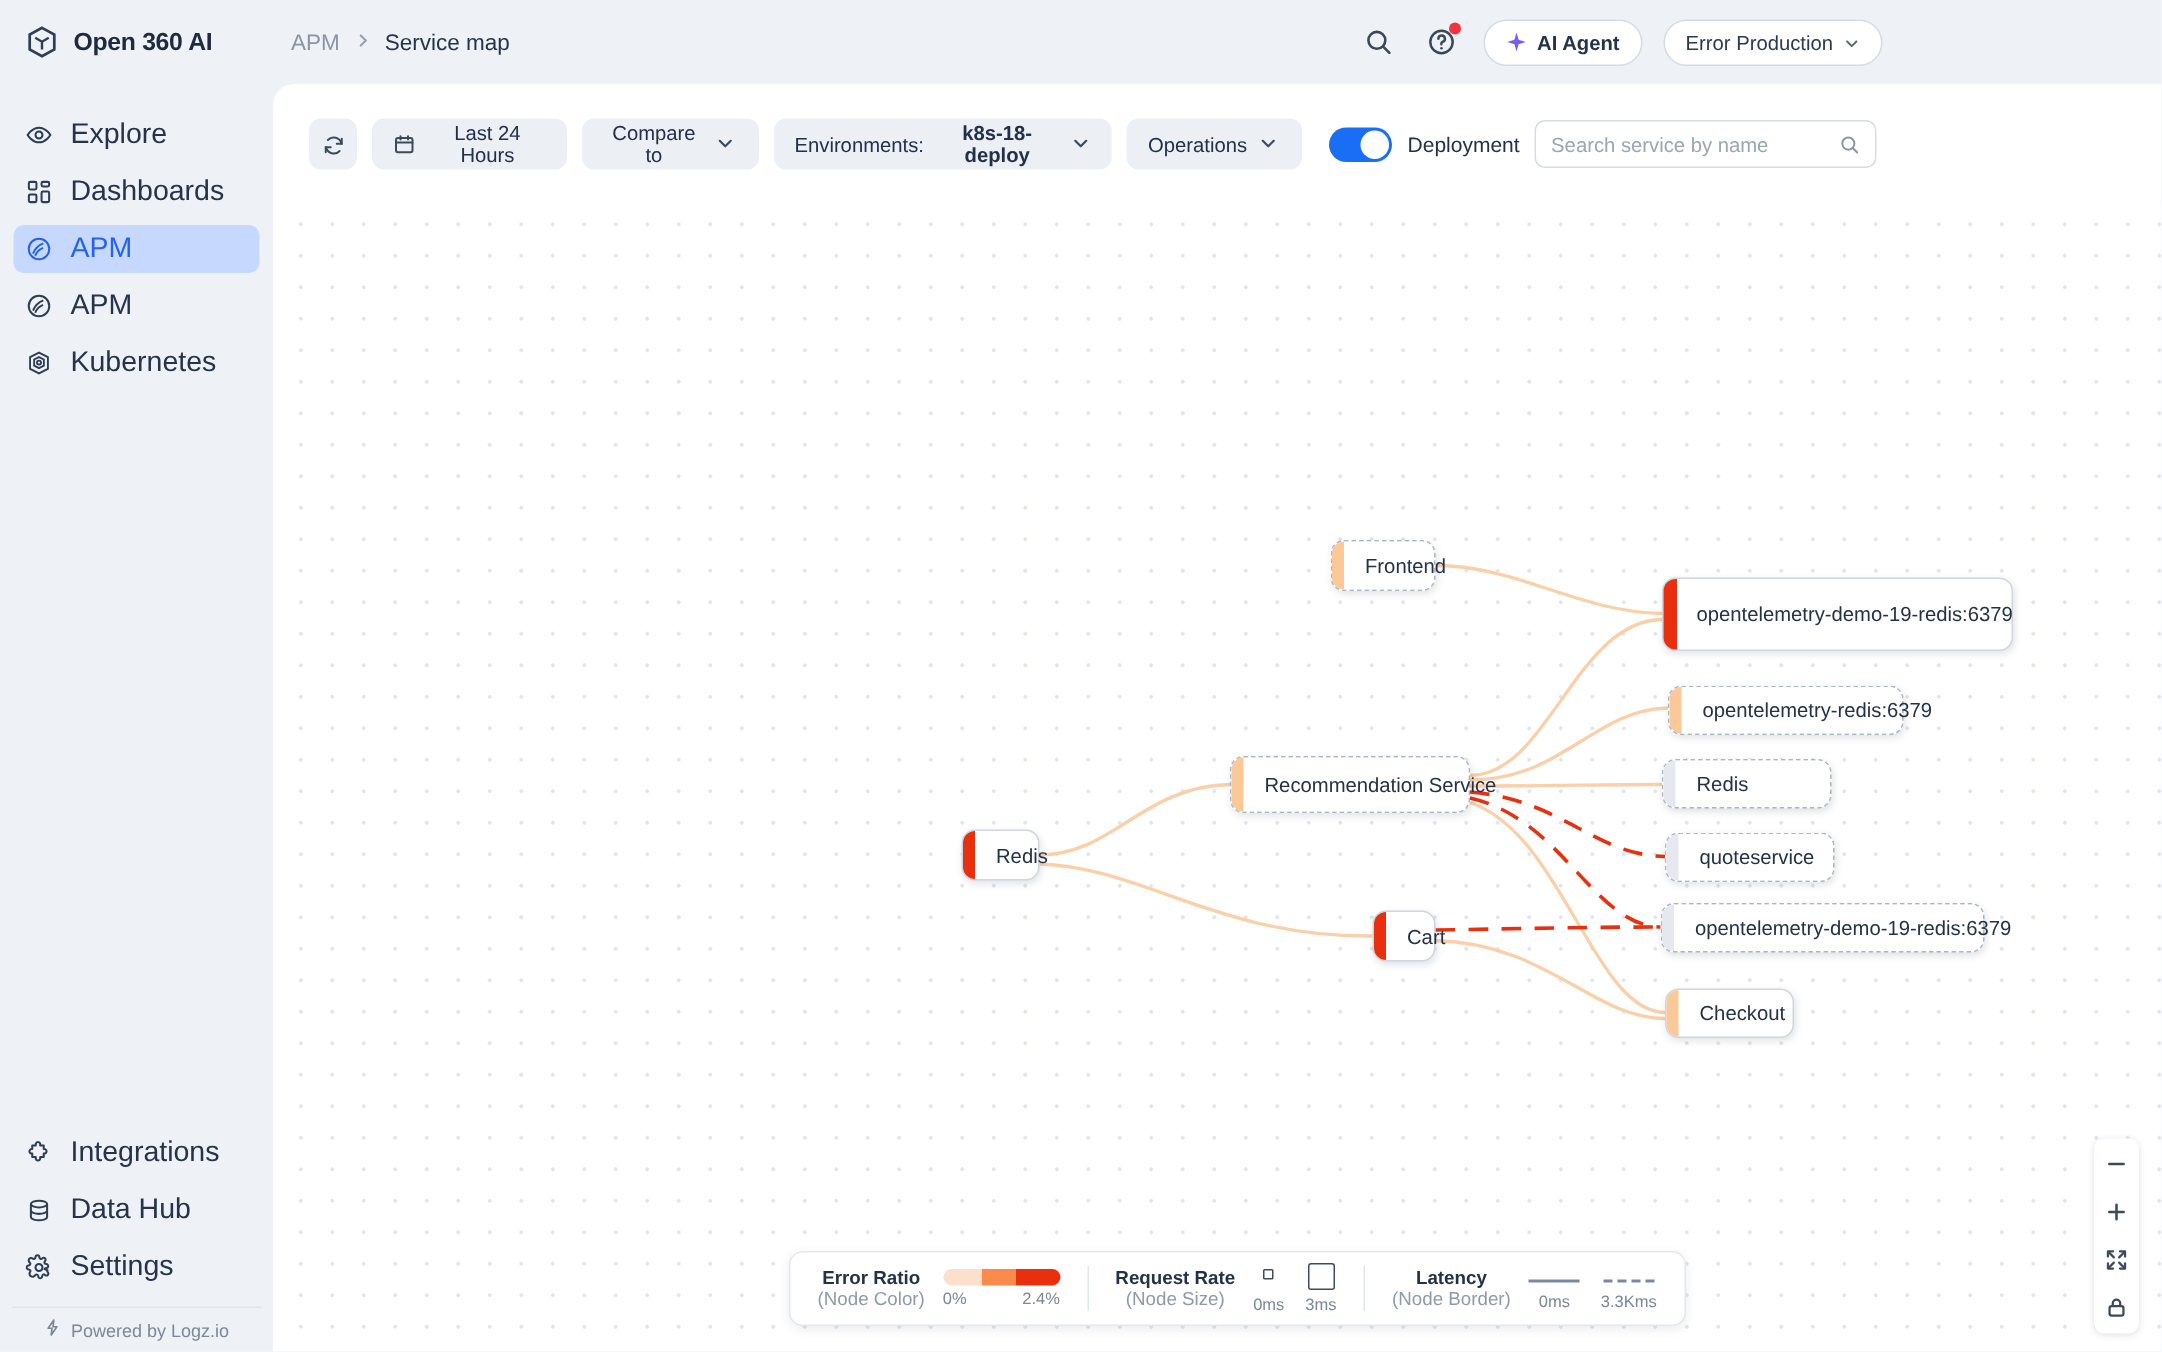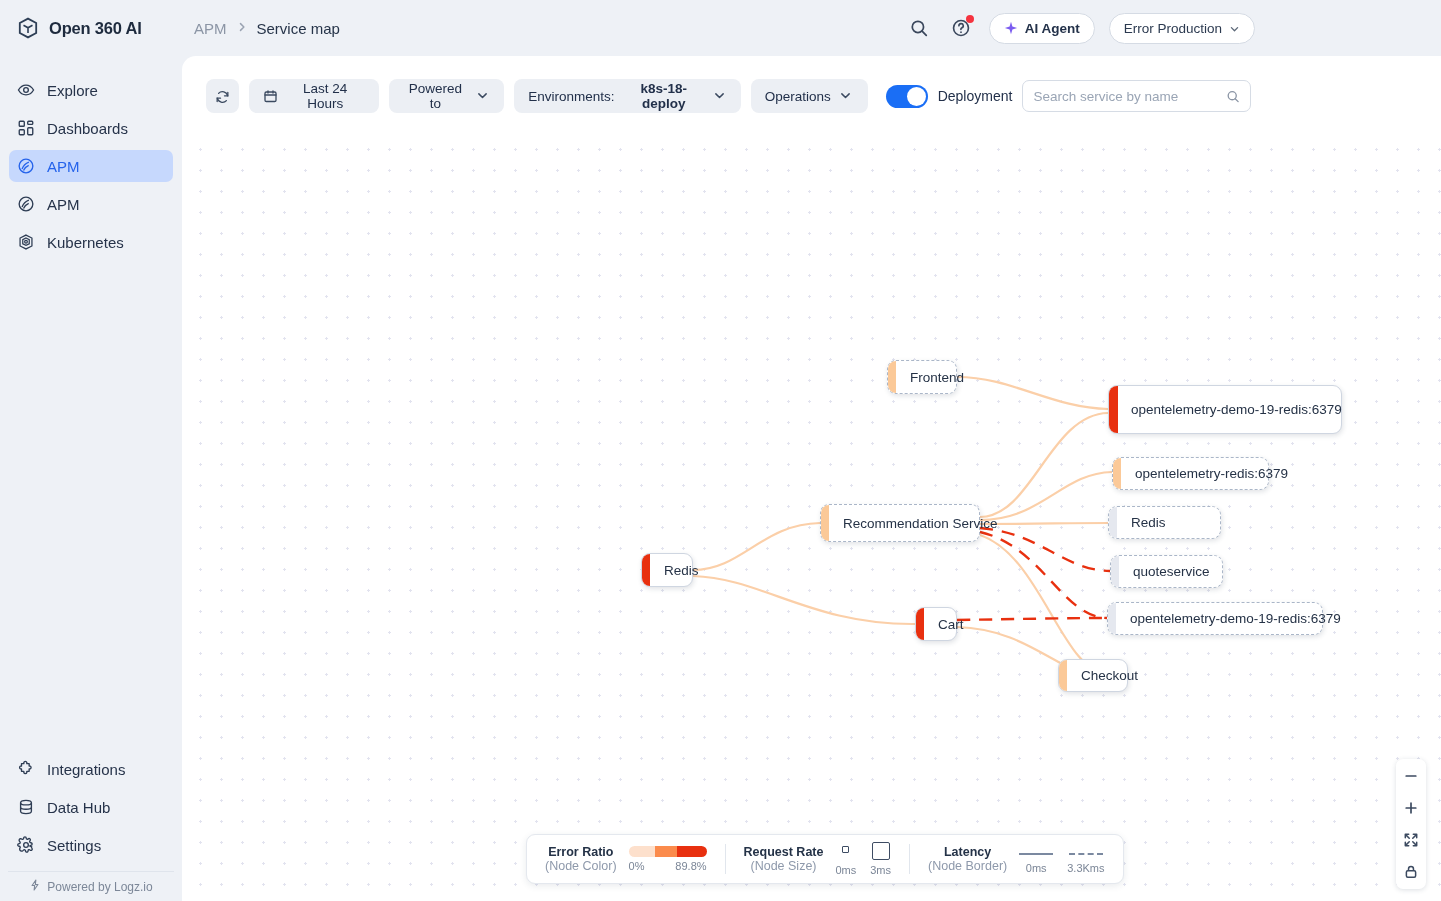--- a/index.html
+++ b/index.html
@@ -67,21 +67,21 @@
     position: absolute; left: 0; top: 56px;
     width: 182px; height: 845px;
     background: #eef1f6;
     display: flex; flex-direction: column;
   }
   .nav-list { padding-top: 18px; }
   .nav-item {
     display: flex; align-items: center; gap: 12px;
     height: 32px; margin: 0 9px 6px 9px;
     padding-left: 8px; border-radius: 7px;
-    font-size: 15px; color: #26334a; cursor: pointer;
+    font-size: 19px; color: #26334a; cursor: pointer;
   }
   .nav-item .nicon { width: 18px; height: 18px; display: flex; color:#2e3d54; flex:none;}
   .nav-item.active { background: #c6d8fd; color: #2563eb; }
   .nav-item.active .nicon { color: #2563eb; }
   .nav-bottom { margin-top: auto; padding-bottom: 0; }
   .powered {
     display: flex; align-items: center; justify-content: center;
     gap: 6px; height: 30px; font-size: 12px; color: #7c8798;
     border-top: 1px solid #dfe4ec; margin: 10px 8px 0 8px;
   }
@@ -379,21 +379,21 @@
         <span class="tbi">
           <svg viewBox="0 0 18 18" width="15" height="15" fill="none" stroke="currentColor" stroke-width="1.6">
               <rect x="2.4" y="3.6" width="13.2" height="11.4" rx="1.6"></rect>
               <path d="M2.4 7.2h13.2M6 2.2v2.6M12 2.2v2.6" stroke-linecap="round"></path>
             </svg>
         </span>
         <span>Last 24 Hours</span>
       </button>
 
       <button class="tb-btn">
-        <span>Powered to</span>
+        <span>Compare to</span>
         <span class="tbi">
           <svg viewBox="0 0 16 16" width="13" height="13" fill="none" stroke="currentColor" stroke-width="1.8" stroke-linecap="round" stroke-linejoin="round">
               <path d="M3.5 6 8 10.5 12.5 6"></path>
             </svg>
         </span>
       </button>
 
       <button class="tb-btn">
         <span>Environments:</span>
         <span class="tb-strong">k8s-18-deploy</span>
@@ -497,37 +497,37 @@
         <div class="node dashed" style="left:928px; top:419px; width:113px; height:33px;">
           <span class="bar" style="background:#e5e8ef;"></span>
           <span class="label">quoteservice</span>
         </div>
 
         <div class="node dashed" style="left:925px; top:466px; width:216px; height:33px;">
           <span class="bar" style="background:#e5e8ef;"></span>
           <span class="label">opentelemetry-demo-19-redis:6379</span>
         </div>
 
-        <div class="node solid" style="left:876px; top:523px; width:70px; height:33px;">
+        <div class="node solid" style="left:928px; top:523px; width:86px; height:33px;">
           <span class="bar" style="background:#fbc998;"></span>
           <span class="label">Checkout</span>
         </div>
       </div>
 
       <div class="legend">
         <div class="lg-group">
           <div class="lg-txt">
             <span class="lg-title">Error Ratio</span>
             <span class="lg-sub">(Node Color)</span>
           </div>
           <div class="lg-scale">
             <div class="grad"></div>
             <div class="grad-row">
               <span>0%</span>
-              <span>89.8%</span>
+              <span>2.4%</span>
             </div>
           </div>
         </div>
 
         <div class="lg-div"></div>
 
         <div class="lg-group">
           <div class="lg-txt">
             <span class="lg-title">Request Rate</span>
             <span class="lg-sub">(Node Size)</span>

